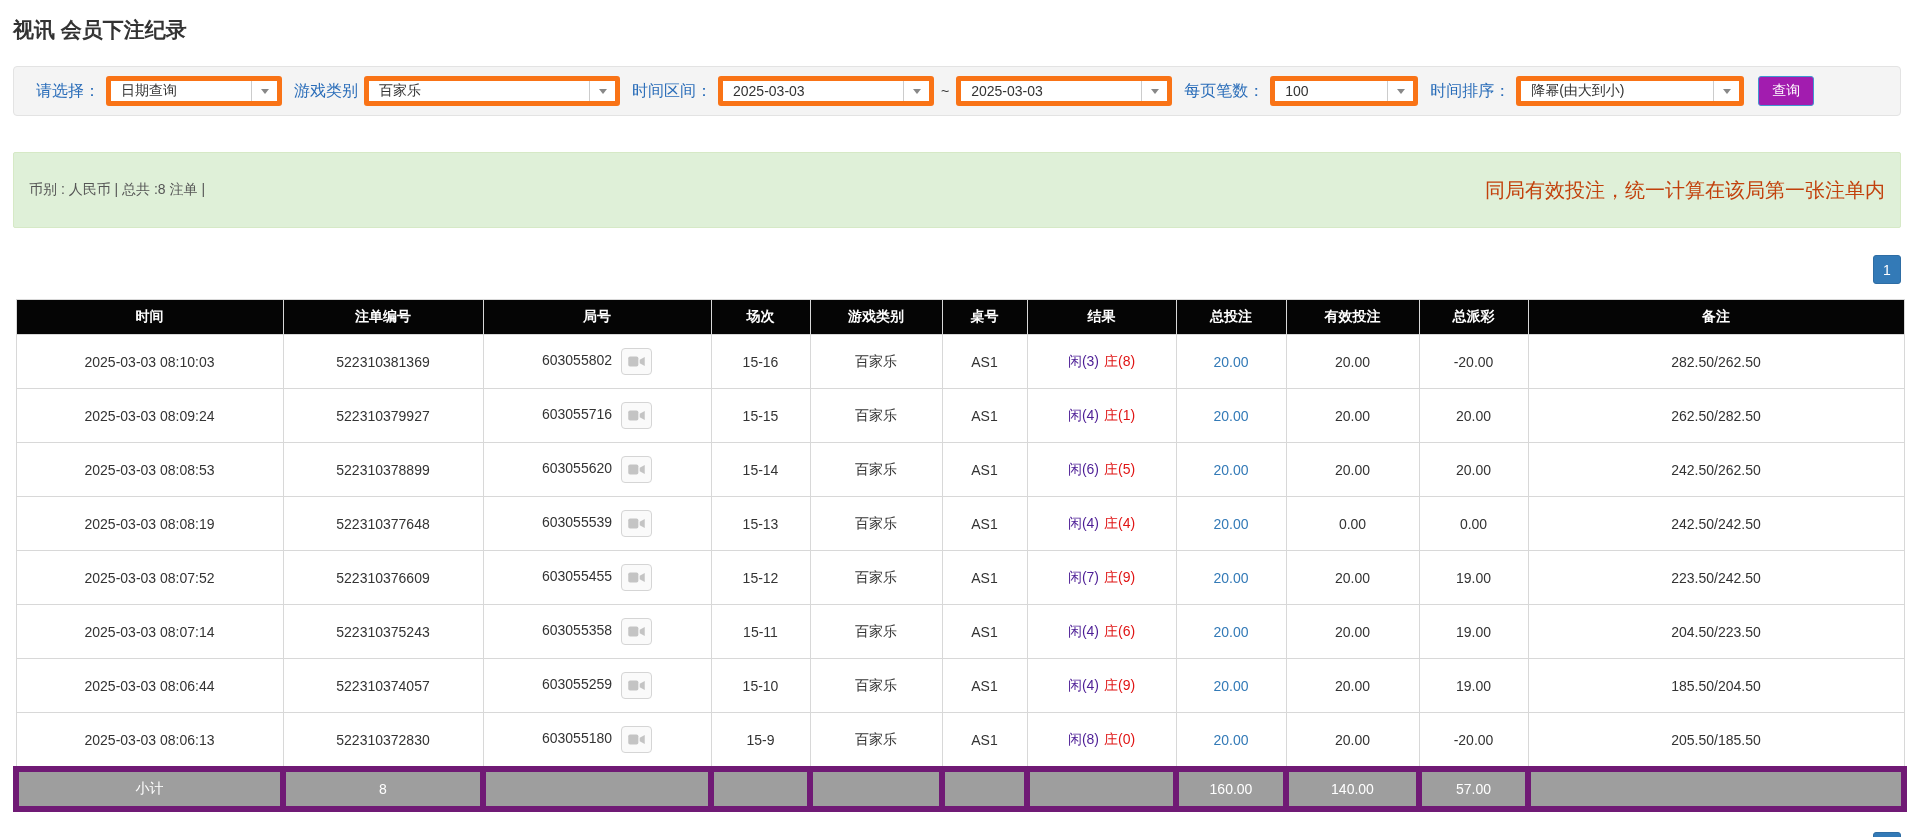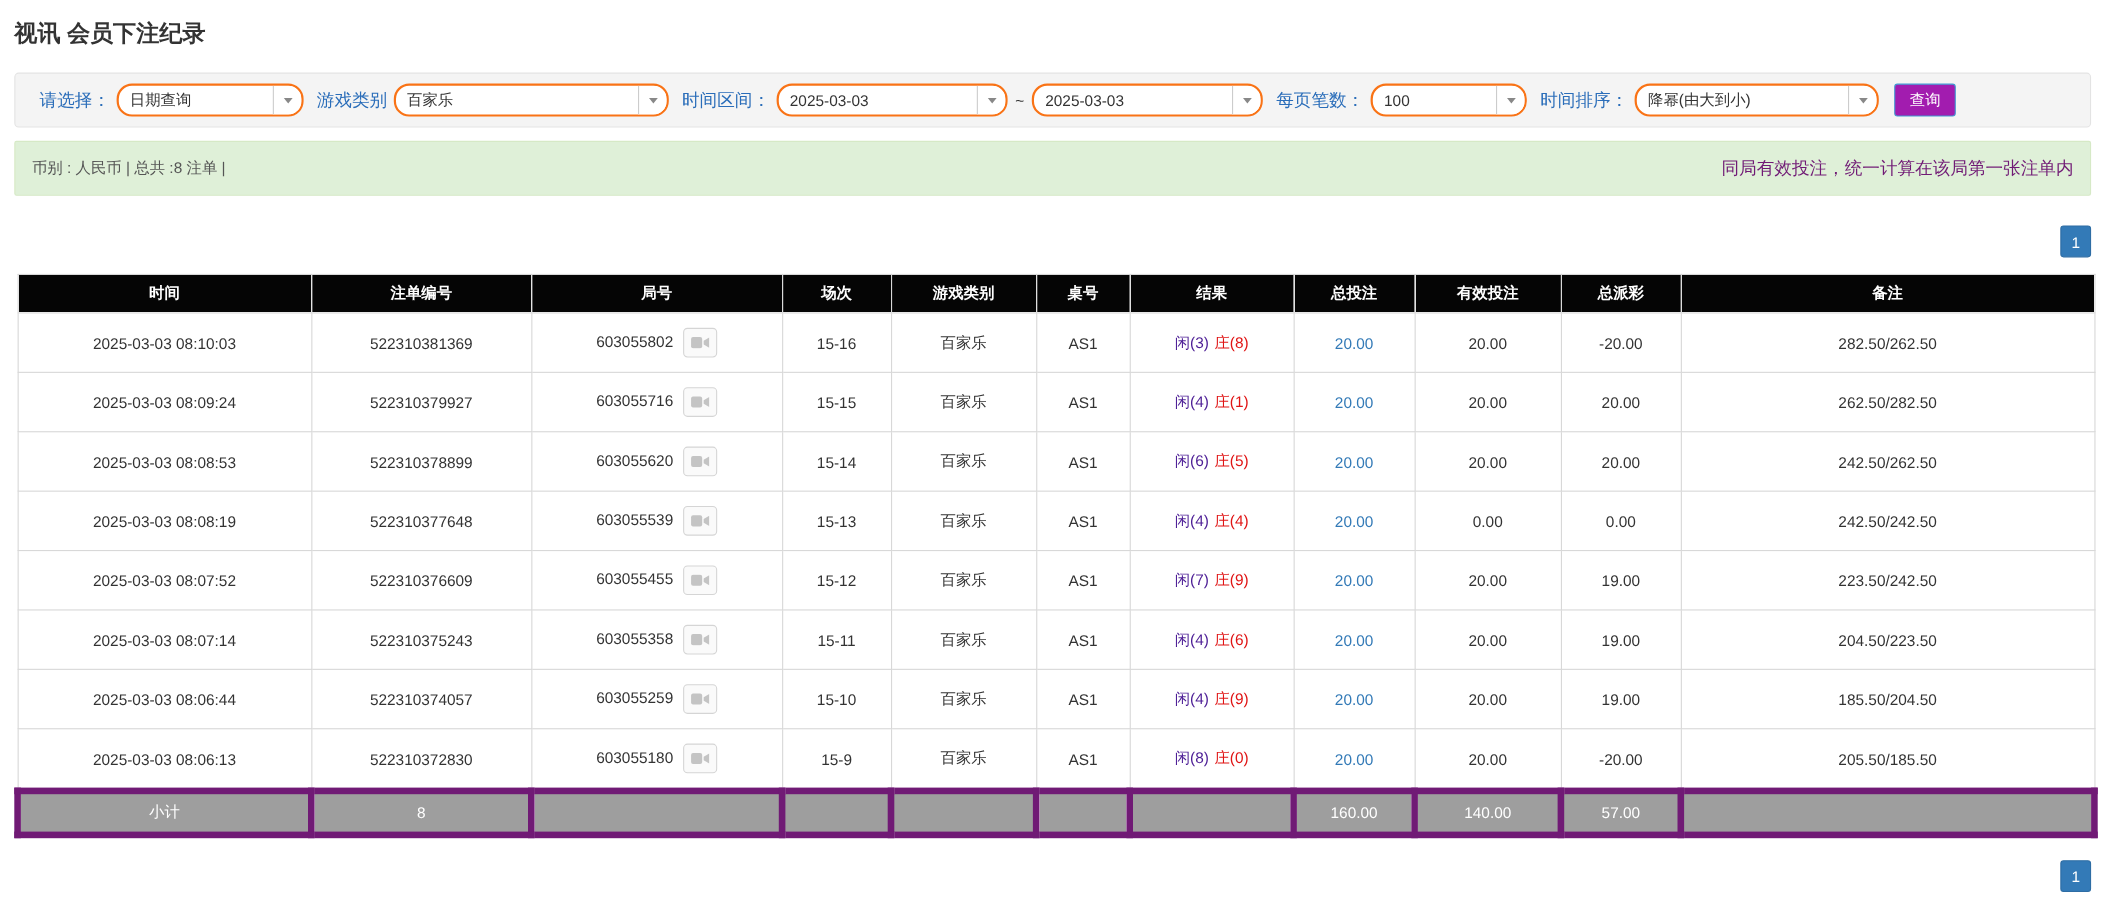--- a/index.html
+++ b/index.html
@@ -20,21 +20,21 @@
   .filter-bar {
     background:#f4f4f4; border:1px solid #e3e3e3; border-radius:4px;
     height:48px; display:flex; align-items:center;
     padding:0 22px; white-space:nowrap;
   }
   .flabel { color:#2a6db9; font-size:16px; margin:0 6px 0 12px; }
   .flabel:first-child { margin-left:0; }
   .tilde { color:#333; margin:0 7px; }
   .combo {
     display:inline-flex; align-items:stretch; height:30px;
-    background:#fff; border:2px solid #f97316; border-radius:14px; overflow:hidden;
+    background:#fff; border:5px solid #f97316; border-radius:3px; overflow:hidden;
     box-sizing:border-box;
   }
   .combo input {
     border:none; outline:none; background:transparent;
     padding:0 10px; font-size:14px; color:#333;
     font-family:"Liberation Sans","DejaVu Sans",sans-serif;
   }
   .combo .arrow-btn {
     width:26px; border:none; border-left:1px solid #ccc; background:#fff;
     display:flex; align-items:center; justify-content:center; cursor:pointer; padding:0;
@@ -51,26 +51,26 @@
   .w-sort   input { width:172px; }
   .search-btn {
     margin-left:14px; height:30px; padding:0 13px;
     background:#a21caf; border:1px solid #4197d1; border-radius:3px;
     color:#fff; font-size:14px; cursor:pointer;
     font-family:"Liberation Sans","DejaVu Sans",sans-serif;
   }
 
   
   .info-bar {
-    margin-top:12px; background:#dff0d8; border:1px solid #d6e9c6; border-radius:2px;
+    margin-top:36px; background:#dff0d8; border:1px solid #d6e9c6; border-radius:2px;
     height:48px; display:flex; align-items:center; justify-content:space-between;
-    padding:0 15px; box-sizing:content-box;
+    padding:13px 15px; box-sizing:content-box;
   }
   .info-left { color:#555; font-size:14px; }
-  .info-note { color:#701a75; font-size:16px;font-family:Liberation Serif, serif; }
+  .info-note { color:#c2410c; font-size:20px;font-family:Liberation Serif, serif; }
 
   
   .pager { display:flex; justify-content:flex-end; }
   .pager-top { margin-top:27px; margin-bottom:15px; }
   .pager-bottom { margin-top:20px; }
   .page-btn {
     min-width:28px; height:29px; padding:0 9px;
     background:#337ab7; border:1px solid #2e6da4; border-radius:3px;
     color:#fff; font-size:14px; cursor:pointer;
     font-family:"Liberation Sans","DejaVu Sans",sans-serif;

